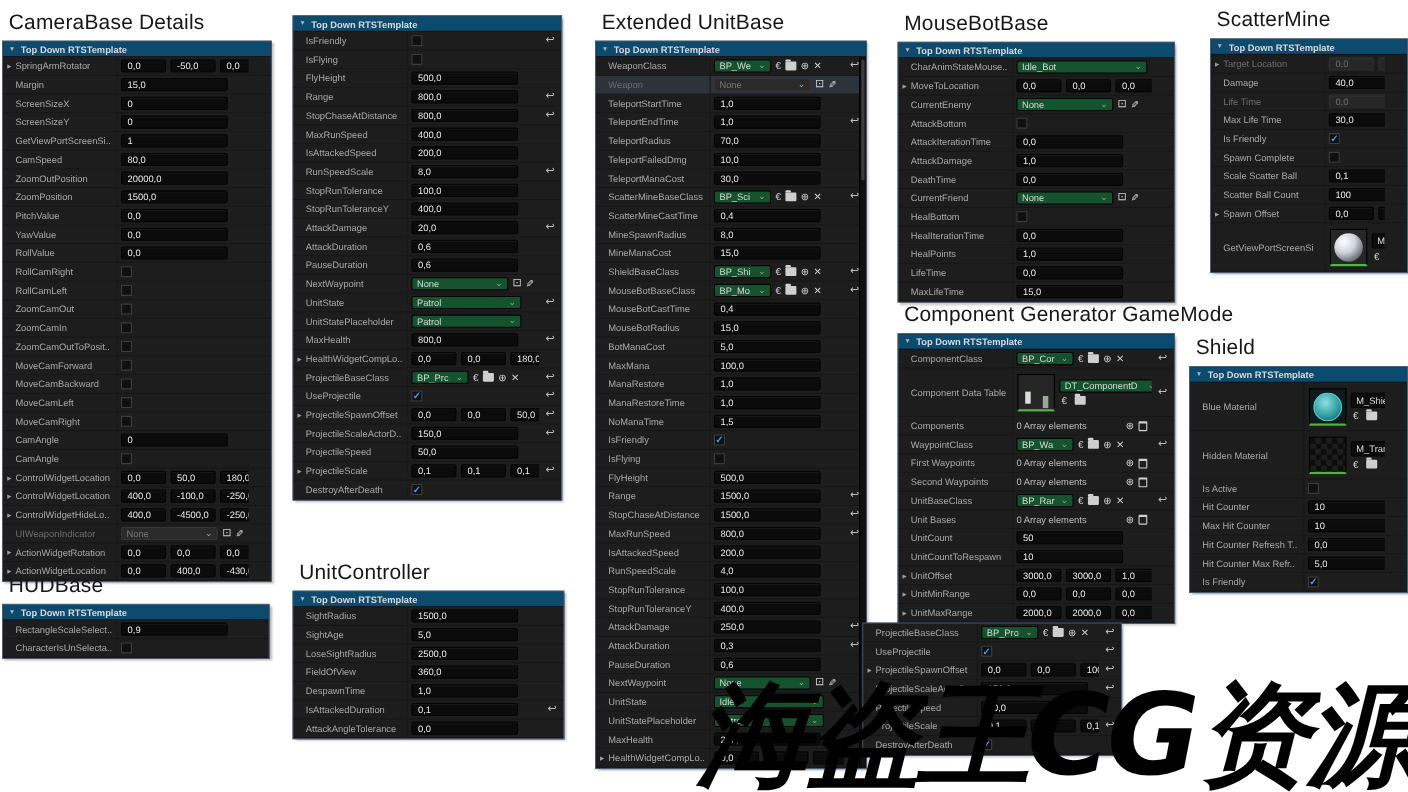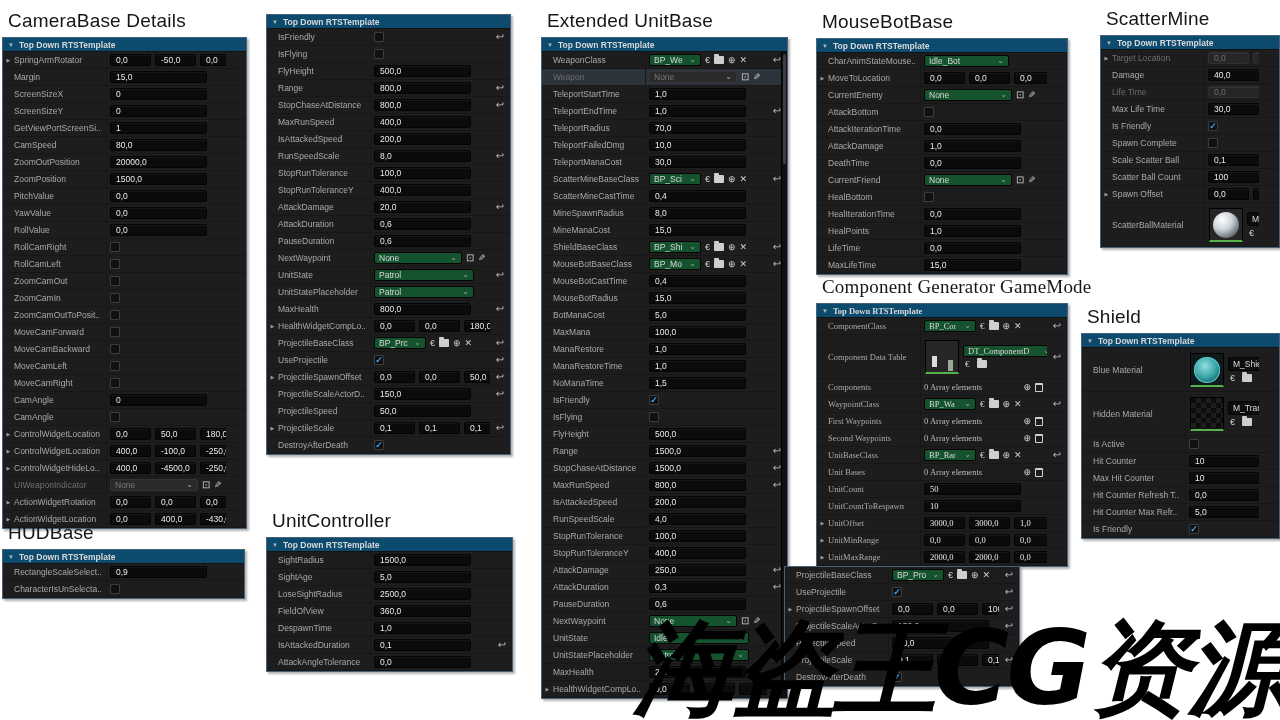--- a/index.html
+++ b/index.html
@@ -1243,21 +1243,21 @@
         <div class="phead">
           <span class="harr">▼</span>
           <span class="htxt">Top Down RTSTemplate</span>
         </div>
         <div class="row">
           <div class="lcell">
             <span class="exp"></span>
             <span class="lbl">CharAnimStateMouse..</span>
           </div>
           <div class="vcell">
-            <span class="dropdown" style="width: 85px; align-items: center;">
+            <span class="dropdown" style="width: 119px; align-items: center;">
               <span class="ddtext">Idle_Bot</span>
               <span class="chev">⌄</span>
             </span>
           </div>
           <div class="rcell"></div>
         </div>
         <div class="row">
           <div class="lcell">
             <span class="exp">▶</span>
             <span class="lbl">MoveToLocation</span>
@@ -1384,21 +1384,21 @@
             <span class="exp"></span>
             <span class="lbl">MaxLifeTime</span>
           </div>
           <div class="vcell">
             <span class="field">15,0</span>
           </div>
           <div class="rcell"></div>
         </div>
       </div>
     </div>
-    <div class="pwrap" style="left: 816px; top: 276px; width: 252px; font-family: Liberation Serif, serif;">
+    <div class="pwrap" style="left: 816px; top: 276px; width: 252px;">
       <div class="ptitle">Component Generator GameMode</div>
       <div class="panel">
         <div class="phead">
           <span class="harr">▼</span>
           <span class="htxt">Top Down RTSTemplate</span>
         </div>
         <div class="row">
           <div class="lcell">
             <span class="exp"></span>
             <span class="lbl">ComponentClass</span>
@@ -1678,21 +1678,21 @@
           </div>
           <div class="vcell">
             <span class="field small">0,0</span>
             <span class="field small">0,0</span>
           </div>
           <div class="rcell"></div>
         </div>
         <div class="row tall">
           <div class="lcell">
             <span class="exp"></span>
-            <span class="lbl">ScatterBallMaterial</span>
+            <span class="lbl">GetViewPortScreenSi</span>
           </div>
           <div class="vcell">
             <span class="thumb chrome"></span>
             <span class="acol">
               <span class="aname">M_ChromeBall</span>
               <span class="arow">
                 <span class="icon">€</span>
                 <span class="browse-icon"></span>
               </span>
             </span>

